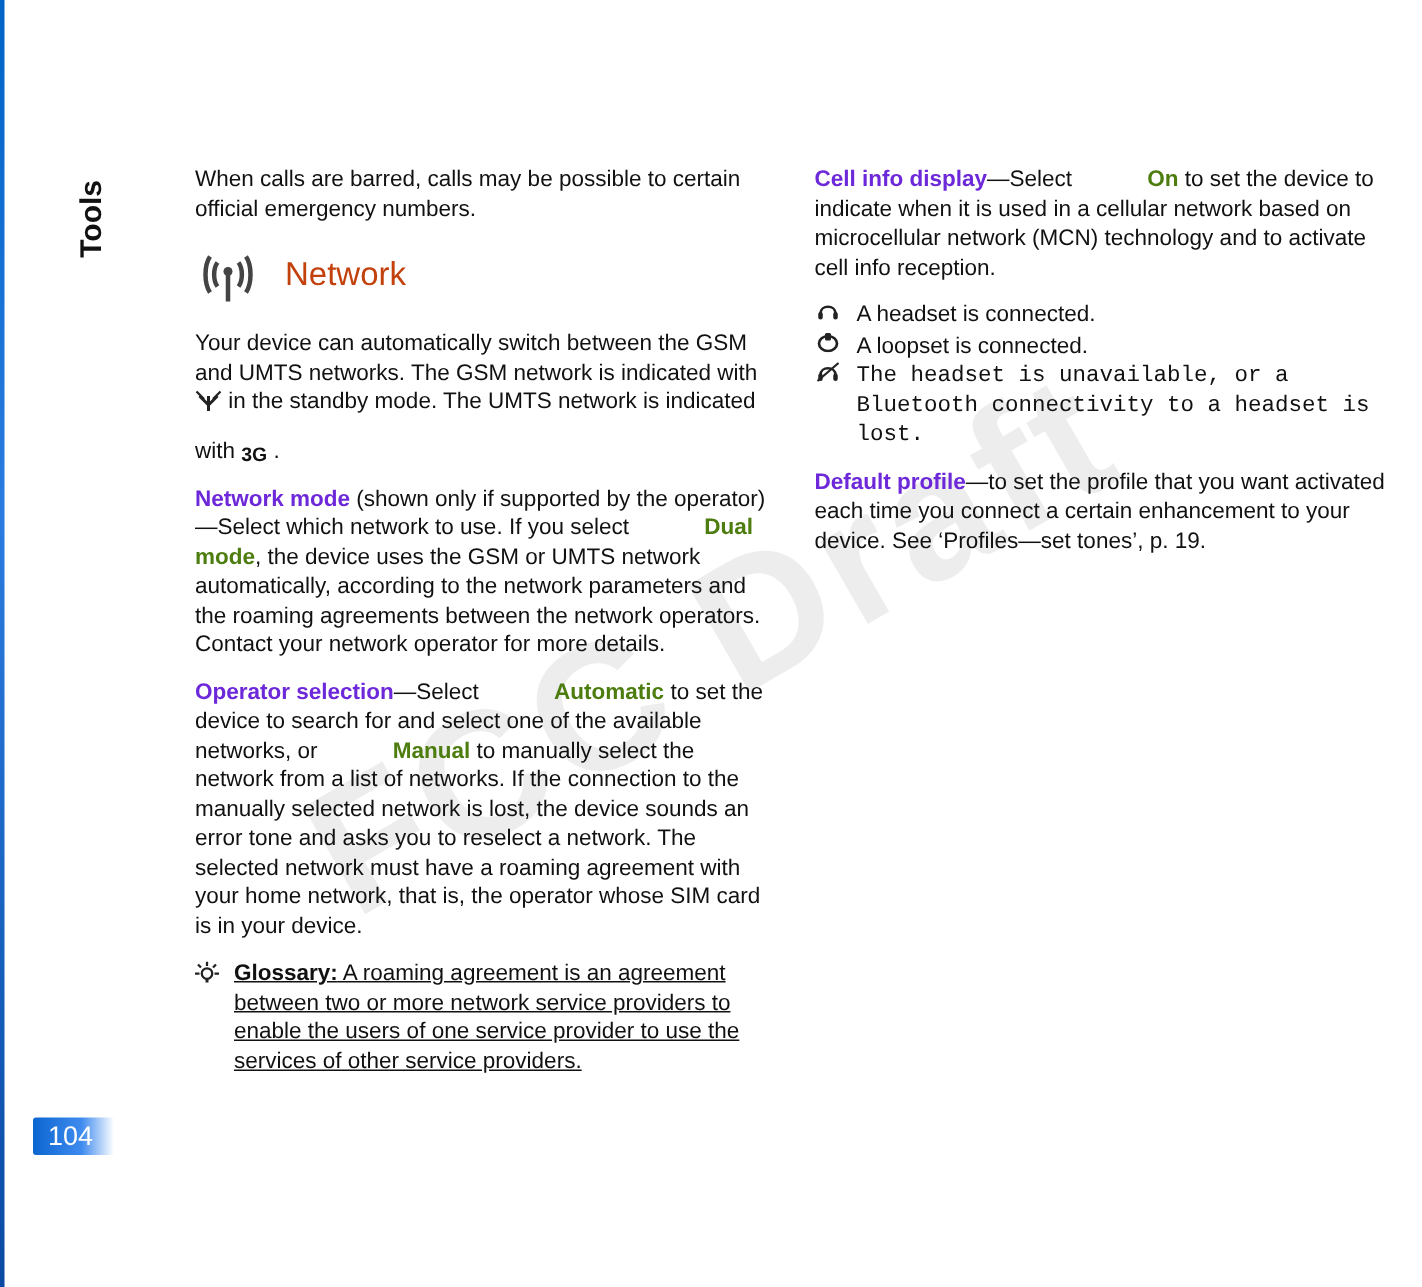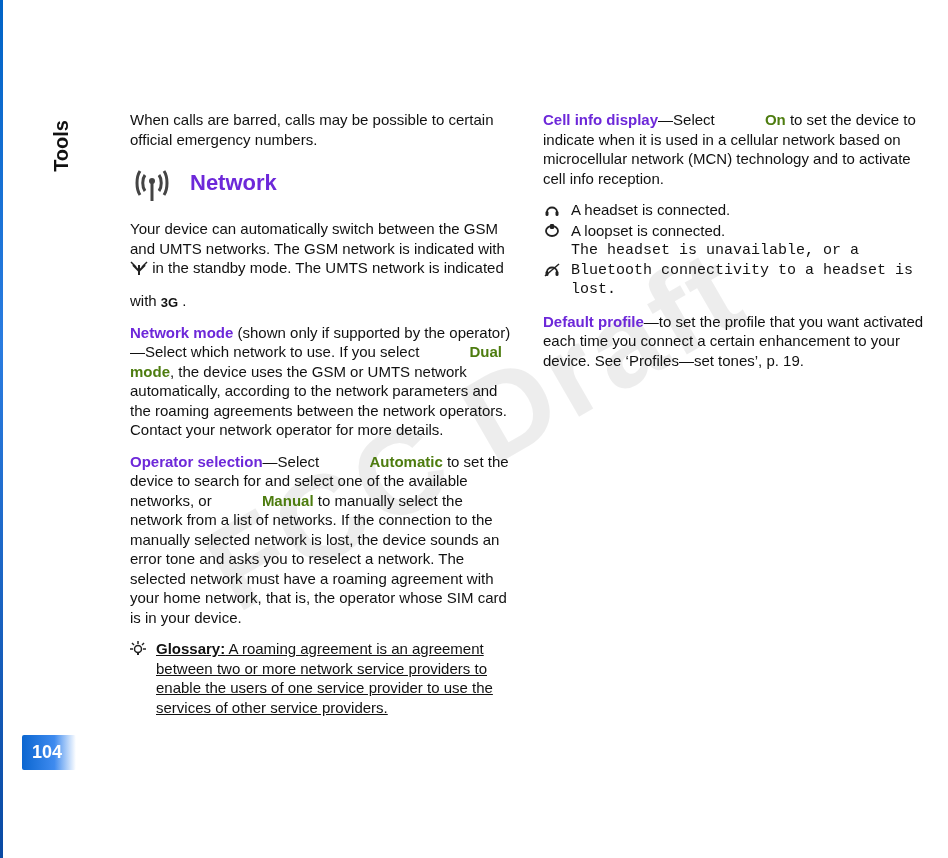--- a/index.html
+++ b/index.html
@@ -51,24 +51,24 @@
     font-weight: bold;
     font-size: 20px;
     color: #111;
   }
   .page-number {
     position: absolute;
     bottom: 88px;
     left: 22px;
     background: linear-gradient(to right, #0b66d0 0%, #3f8bef 60%, #fff 100%);
     color: #fff;
-    font-weight: bold;
+    font-weight: normal;
     font-size: 18px;
     width: 54px;
-    height: 35px;
+    height: 25px;
     border-radius: 2px;
     display: flex;
     align-items: center;
     justify-content: flex-start;
     padding-left: 10px;
     text-align: right;
   }
   .content {
     position: absolute;
     left: 130px;
@@ -87,22 +87,22 @@
   }
   .section-head {
     display: flex;
     align-items: center;
     gap: 16px;
     margin: 10px 0 14px 0;
   }
   .section-head h2 {
     margin: 0;
     font-size: 22px;
-    color: #6d28d9;
-    font-weight: bold;
+    color: #c2410c;
+    font-weight: normal;
   }
   .icon-box {
     width: 44px;
     height: 44px;
     display: flex;
     align-items: center;
     justify-content: center;
   }
   .term { color: #6d28d9; font-weight: bold; }
   .opt  { color: #4d7c0f; font-weight: bold; padding-left: 46px; }
@@ -116,21 +116,21 @@
   }
   .glossary-block {
     display: flex;
     gap: 10px;
     margin: 0 0 12px 0;
   }
   .glossary-block .gtext { flex: 1; text-decoration: underline; }
   .ind-line {
     display: flex;
     gap: 10px;
-    align-items: center;
+    align-items: flex-start;
     margin: 1px 0;
   }
   .ind-line .ind-text { flex: 1; }
   .strong { font-weight: bold; margin-top: 19px; }
 </style>
 </head>
 <body>
 
 <div class="watermark">FCC Draft</div>
 

